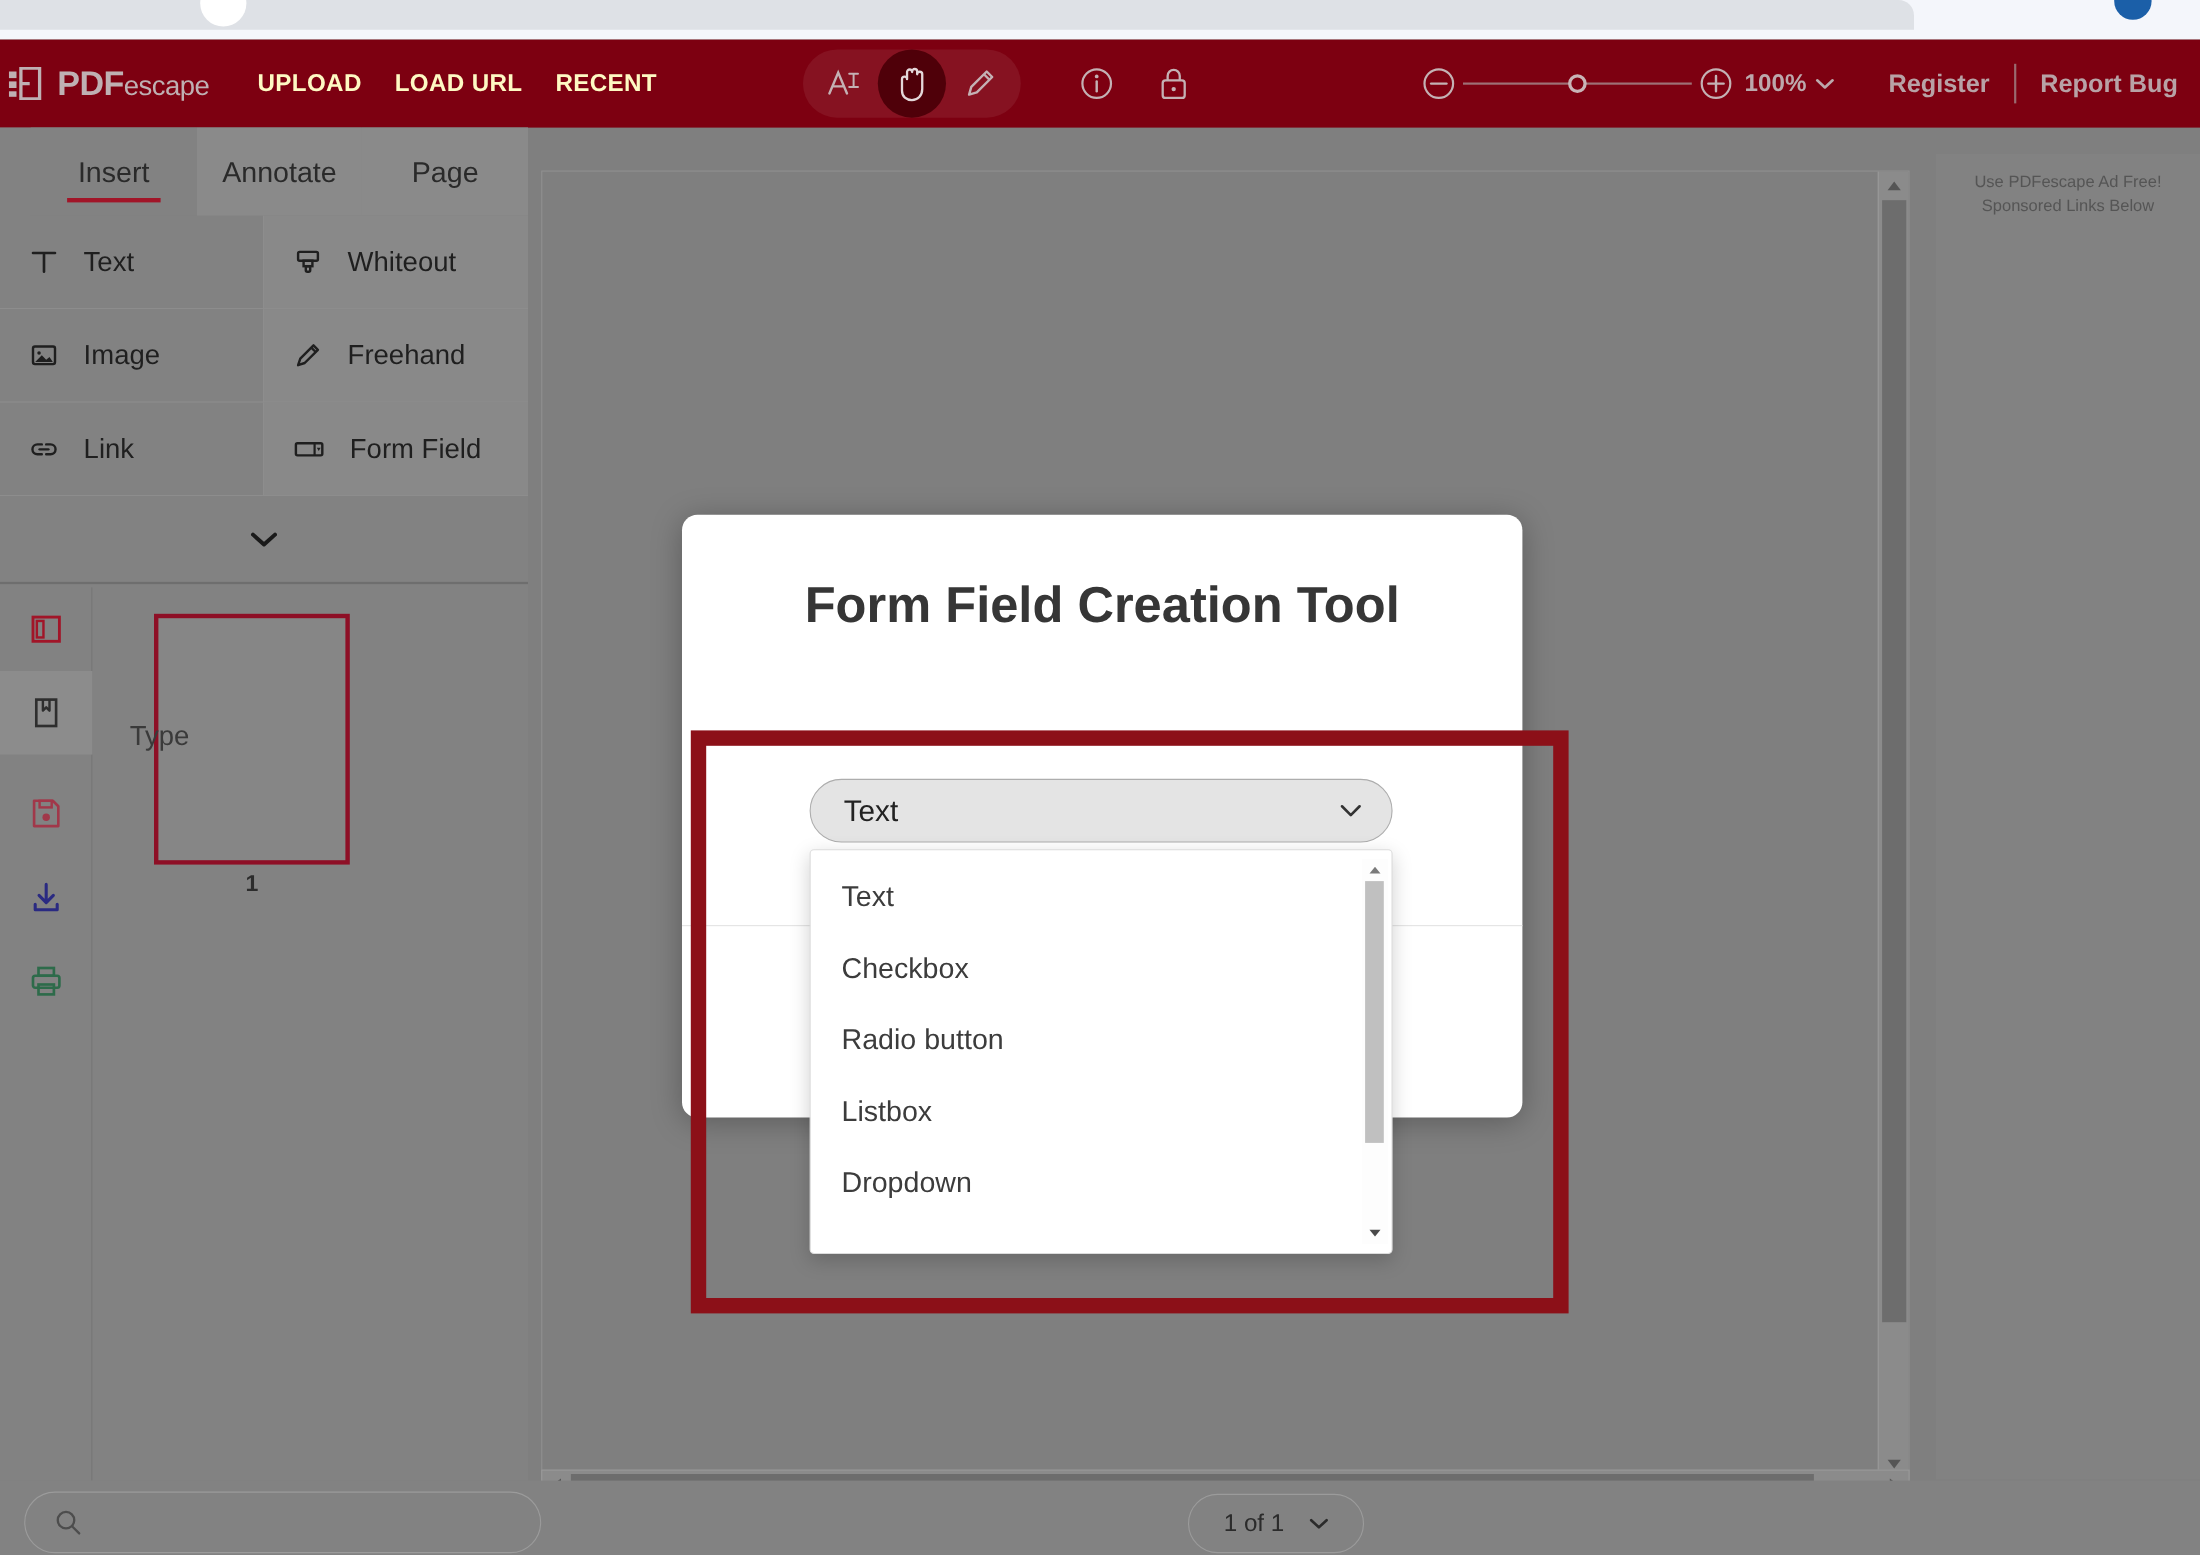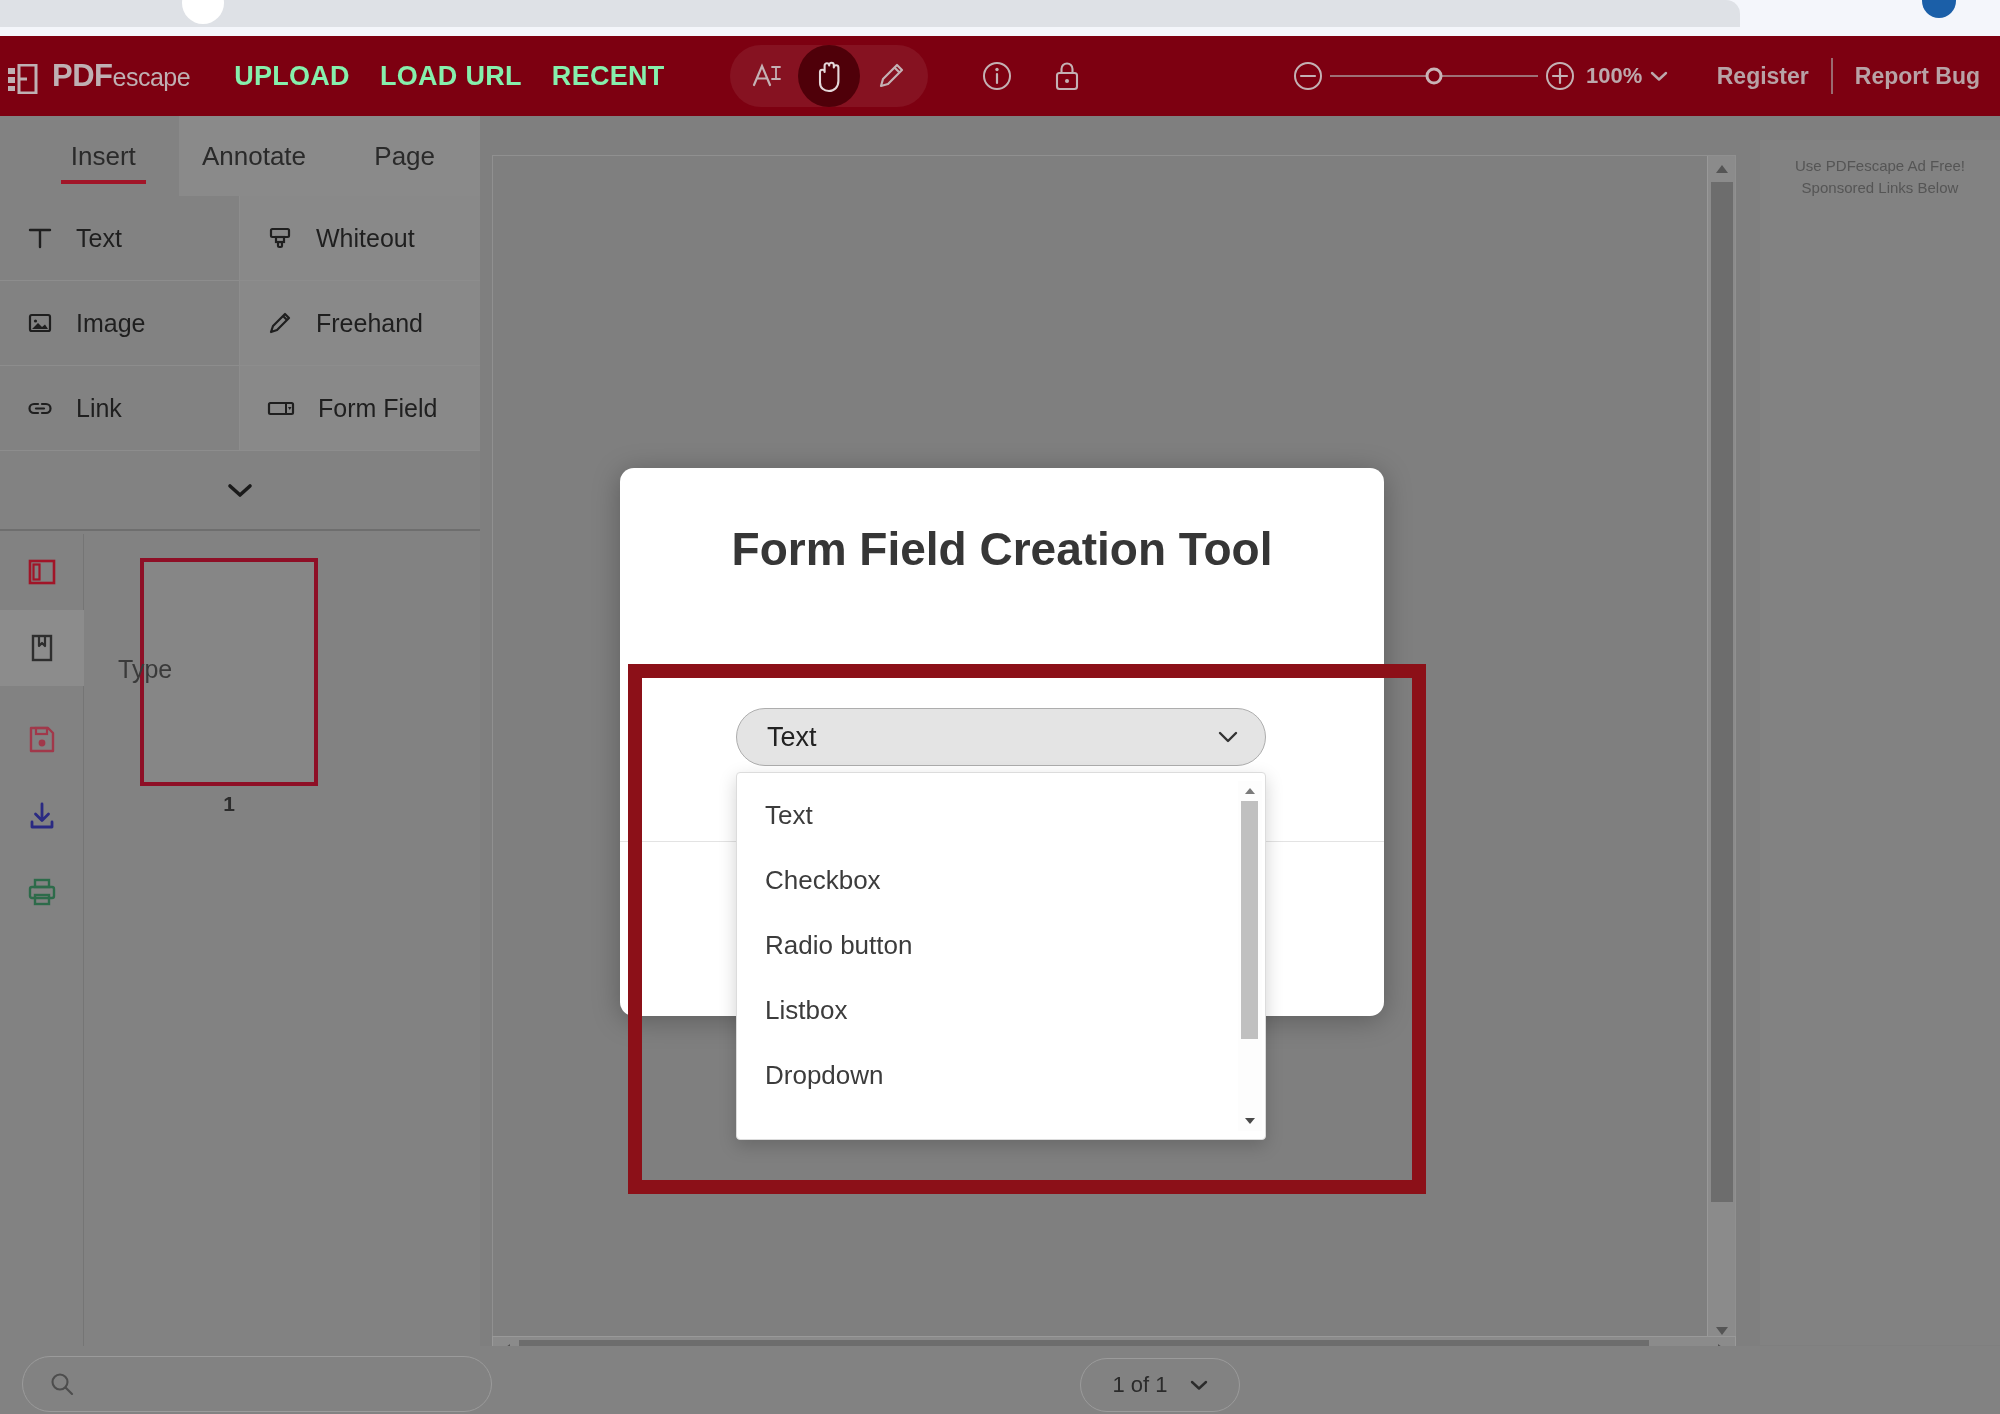--- a/index.html
+++ b/index.html
@@ -28,34 +28,34 @@
     border-radius: 50%; background: #1b5fa8;
   }
 
   
   .app-header {
     position: absolute; left: 0; top: 36px; width: 2000px; height: 80px;
     background: #7d0011;
     display: flex; align-items: center;
   }
   .hdr-logo {
-    display: flex; align-items: flex-end; gap: 10px;
+    display: flex; align-items: center; gap: 10px;
     margin-left: 8px; margin-right: 44px;
   }
   .logo-mark {
     width: 34px; height: 30px; position: relative; flex: none;
   }
   .logo-text {
     color: #bfb0b3; font-size: 31px; font-weight: 700; letter-spacing: -0.5px;
     white-space: nowrap;
   }
   .logo-text .lt-small { font-size: 25px; font-weight: 400; }
   .hdr-navlinks { display: flex; align-items: center; gap: 30px; }
   .hdr-navlink {
-    color: #86efac; font-size: 27px; font-weight: 600; letter-spacing: 0.3px;
+    color: #fef9c3; font-size: 22px; font-weight: 600; letter-spacing: 0.3px;
     white-space: nowrap; cursor: pointer;
   }
   .hdr-tools {
     position: absolute; left: 730px; top: 50%; transform: translateY(-50%);
     display: flex; align-items: center;
   }
   .tool-pill {
     display: flex; align-items: center;
     background: rgba(255,255,255,0.07);
     border-radius: 40px; height: 62px; padding: 0 6px;

